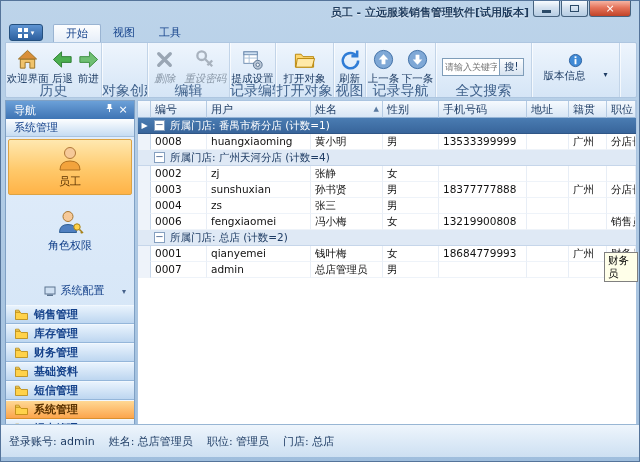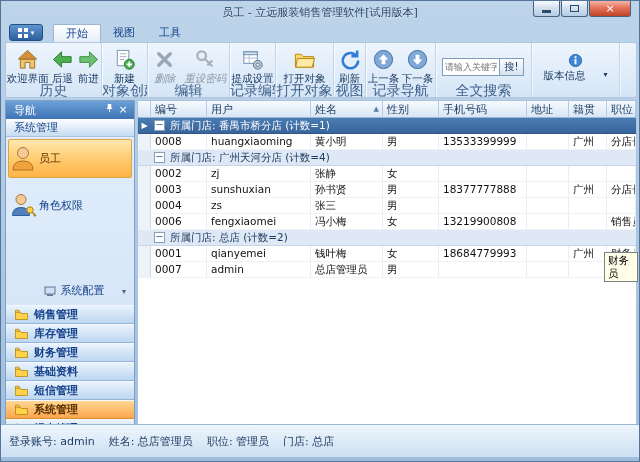--- a/index.html
+++ b/index.html
@@ -2,21 +2,21 @@
 <html><head>
 <meta charset="utf-8">
 <style>
   *{margin:0;padding:0;box-sizing:border-box;}
   html,body{width:640px;height:462px;}
   body{font-family:"DejaVu Sans","Liberation Sans",sans-serif;font-size:11px;background:#6d8fb5;}
   .window{position:relative;width:640px;height:462px;background:linear-gradient(#bdd4ea,#9fbedd);border:1px solid #55749a;overflow:hidden;}
 
   
   .titlebar{position:absolute;left:0;top:0;right:0;height:22px;}
-  .title{position:absolute;left:110px;right:110px;top:4px;text-align:center;font-size:11px;color:#1d3a5c;text-shadow:0 1px 1px rgba(255,255,255,.7);white-space:nowrap;overflow:hidden;}
+  .title{position:absolute;left:110px;right:110px;top:4px;text-align:right;font-size:11px;color:#1d3a5c;text-shadow:0 1px 1px rgba(255,255,255,.7);white-space:nowrap;overflow:hidden;font-weight:bold;}
   .winbtns{position:absolute;top:0;right:8px;display:flex;}
   .winbtn{width:27px;height:16px;border:1px solid #46627e;border-top:none;border-radius:0 0 3px 3px;background:linear-gradient(#f9fcff,#d4e1ef 45%,#b6cde3);display:flex;align-items:center;justify-content:center;margin-left:1px;}
   .winbtn.close{width:42px;background:linear-gradient(#f6b4a3,#e4735a 45%,#c14328);color:#fff;font-size:11px;line-height:12px;}
   .glyph-min{width:9px;height:3px;background:#2b4a68;margin-top:5px;}
   .glyph-max{width:9px;height:7px;border:1px solid #2b4a68;background:transparent;}
 
   
   .tabrow{position:absolute;left:4px;top:22px;width:632px;height:19px;display:flex;align-items:flex-end;padding-left:2px;}
   .appbtn{width:34px;height:17px;margin:0 10px 1px 2px;border-radius:3px;background:linear-gradient(#5e94d2,#2d5f9e);border:1px solid #24507f;display:flex;align-items:center;justify-content:center;gap:3px;color:#fff;font-size:7px;}
   .tab{height:18px;padding:0 12px;line-height:18px;color:#15428b;}
@@ -37,21 +37,21 @@
   .vrow{display:flex;align-items:flex-start;gap:18px;}
   .dd{font-size:8px;color:#1e3c64;}
 
   
   .navpanel{position:absolute;left:4px;top:99px;width:130px;height:339px;display:flex;flex-direction:column;border:1px solid #7fa0c4;background:linear-gradient(#e3eefb,#cfe2f5);}
   .navheader{height:18px;background:linear-gradient(#6ba0d8,#3e74b4);display:flex;align-items:center;color:#fff;padding:0 4px 0 8px;}
   .navtitle{flex:1;font-size:11px;}
   .navhbtn{width:14px;text-align:center;font-size:11px;line-height:14px;color:#fff;}
   .navcaption{height:18px;background:linear-gradient(#fdfeff,#c6dcf2);border-bottom:1px solid #a8c2de;color:#15428b;line-height:17px;padding-left:8px;}
   .navitems{flex:1;position:relative;overflow:hidden;}
-  .navitem{margin:2px;display:flex;flex-direction:row;align-items:center;padding:4px 0 5px 0;gap:2px;border:1px solid transparent;}
+  .navitem{margin:2px;display:flex;flex-direction:column;align-items:center;padding:4px 0 5px 0;gap:2px;border:1px solid transparent;}
   .navitem .nilabel{color:#15428b;font-size:11px;}
   .navitem.sel{background:linear-gradient(#ffe8b0,#ffc96b 55%,#ffb347);border:1px solid #dca344;border-radius:2px;}
   .navitem.sel .nilabel{color:#5a3200;}
   .navitem.small{position:absolute;left:10px;right:2px;bottom:2px;flex-direction:row;justify-content:center;gap:5px;padding:2px 0;}
   .scrolldown{position:absolute;right:3px;bottom:4px;font-size:8px;color:#46618a;}
   .navgroups{flex:0 0 auto;}
   .navgroup{height:19px;display:flex;align-items:center;gap:6px;padding-left:9px;background:linear-gradient(#e9f3fd,#bdd6f0);border-top:1px solid #f2f8fe;border-bottom:1px solid #94b6da;color:#15428b;font-weight:bold;}
   .navgroup.sel{background:linear-gradient(#ffd894,#fca54c);border-bottom-color:#d98f2e;color:#5a3200;}
 
   
@@ -132,31 +132,20 @@
           <svg width="23" height="23" viewBox="0 0 24 24">
               <path d="M13 4 21.5 12 13 20v-5H3V9h10Z" fill="#6fbf73" stroke="#3e8e41"></path>
             </svg>
           <span class="rlabel">前进</span>
         </div>
       </div>
       <div class="rgl">历史</div>
     </div>
 
     <div class="rgroup" style="width:46px">
-      <div class="rbuttons">
-        <div class="rbtn" style="width:44px">
-          <svg width="23" height="23" viewBox="0 0 24 24">
-              <rect x="4.5" y="2.5" width="12" height="16" fill="#fff" stroke="#7d93ad"></rect>
-              <path d="M7 6h7M7 9h7M7 12h5" stroke="#9fb3c8"></path>
-              <circle cx="17" cy="17" r="5.2" fill="#4bae52" stroke="#2e7d32"></circle>
-              <path d="M17 14.2v5.6M14.2 17h5.6" stroke="#fff" stroke-width="1.8"></path>
-            </svg>
-          <span class="rlabel">新建</span>
-        </div>
-      </div>
       <div class="rgl">对象创建</div>
     </div>
 
     <div class="rgroup" style="width:82px">
       <div class="rbuttons">
         <div class="rbtn" style="width:34px">
           <svg width="23" height="23" viewBox="0 0 24 24">
               <path d="M6 6 18 18M18 6 6 18" stroke="#9aa6b4" stroke-width="3.5" stroke-linecap="round"></path>
             </svg>
           <span class="rlabel dis">删除</span>

